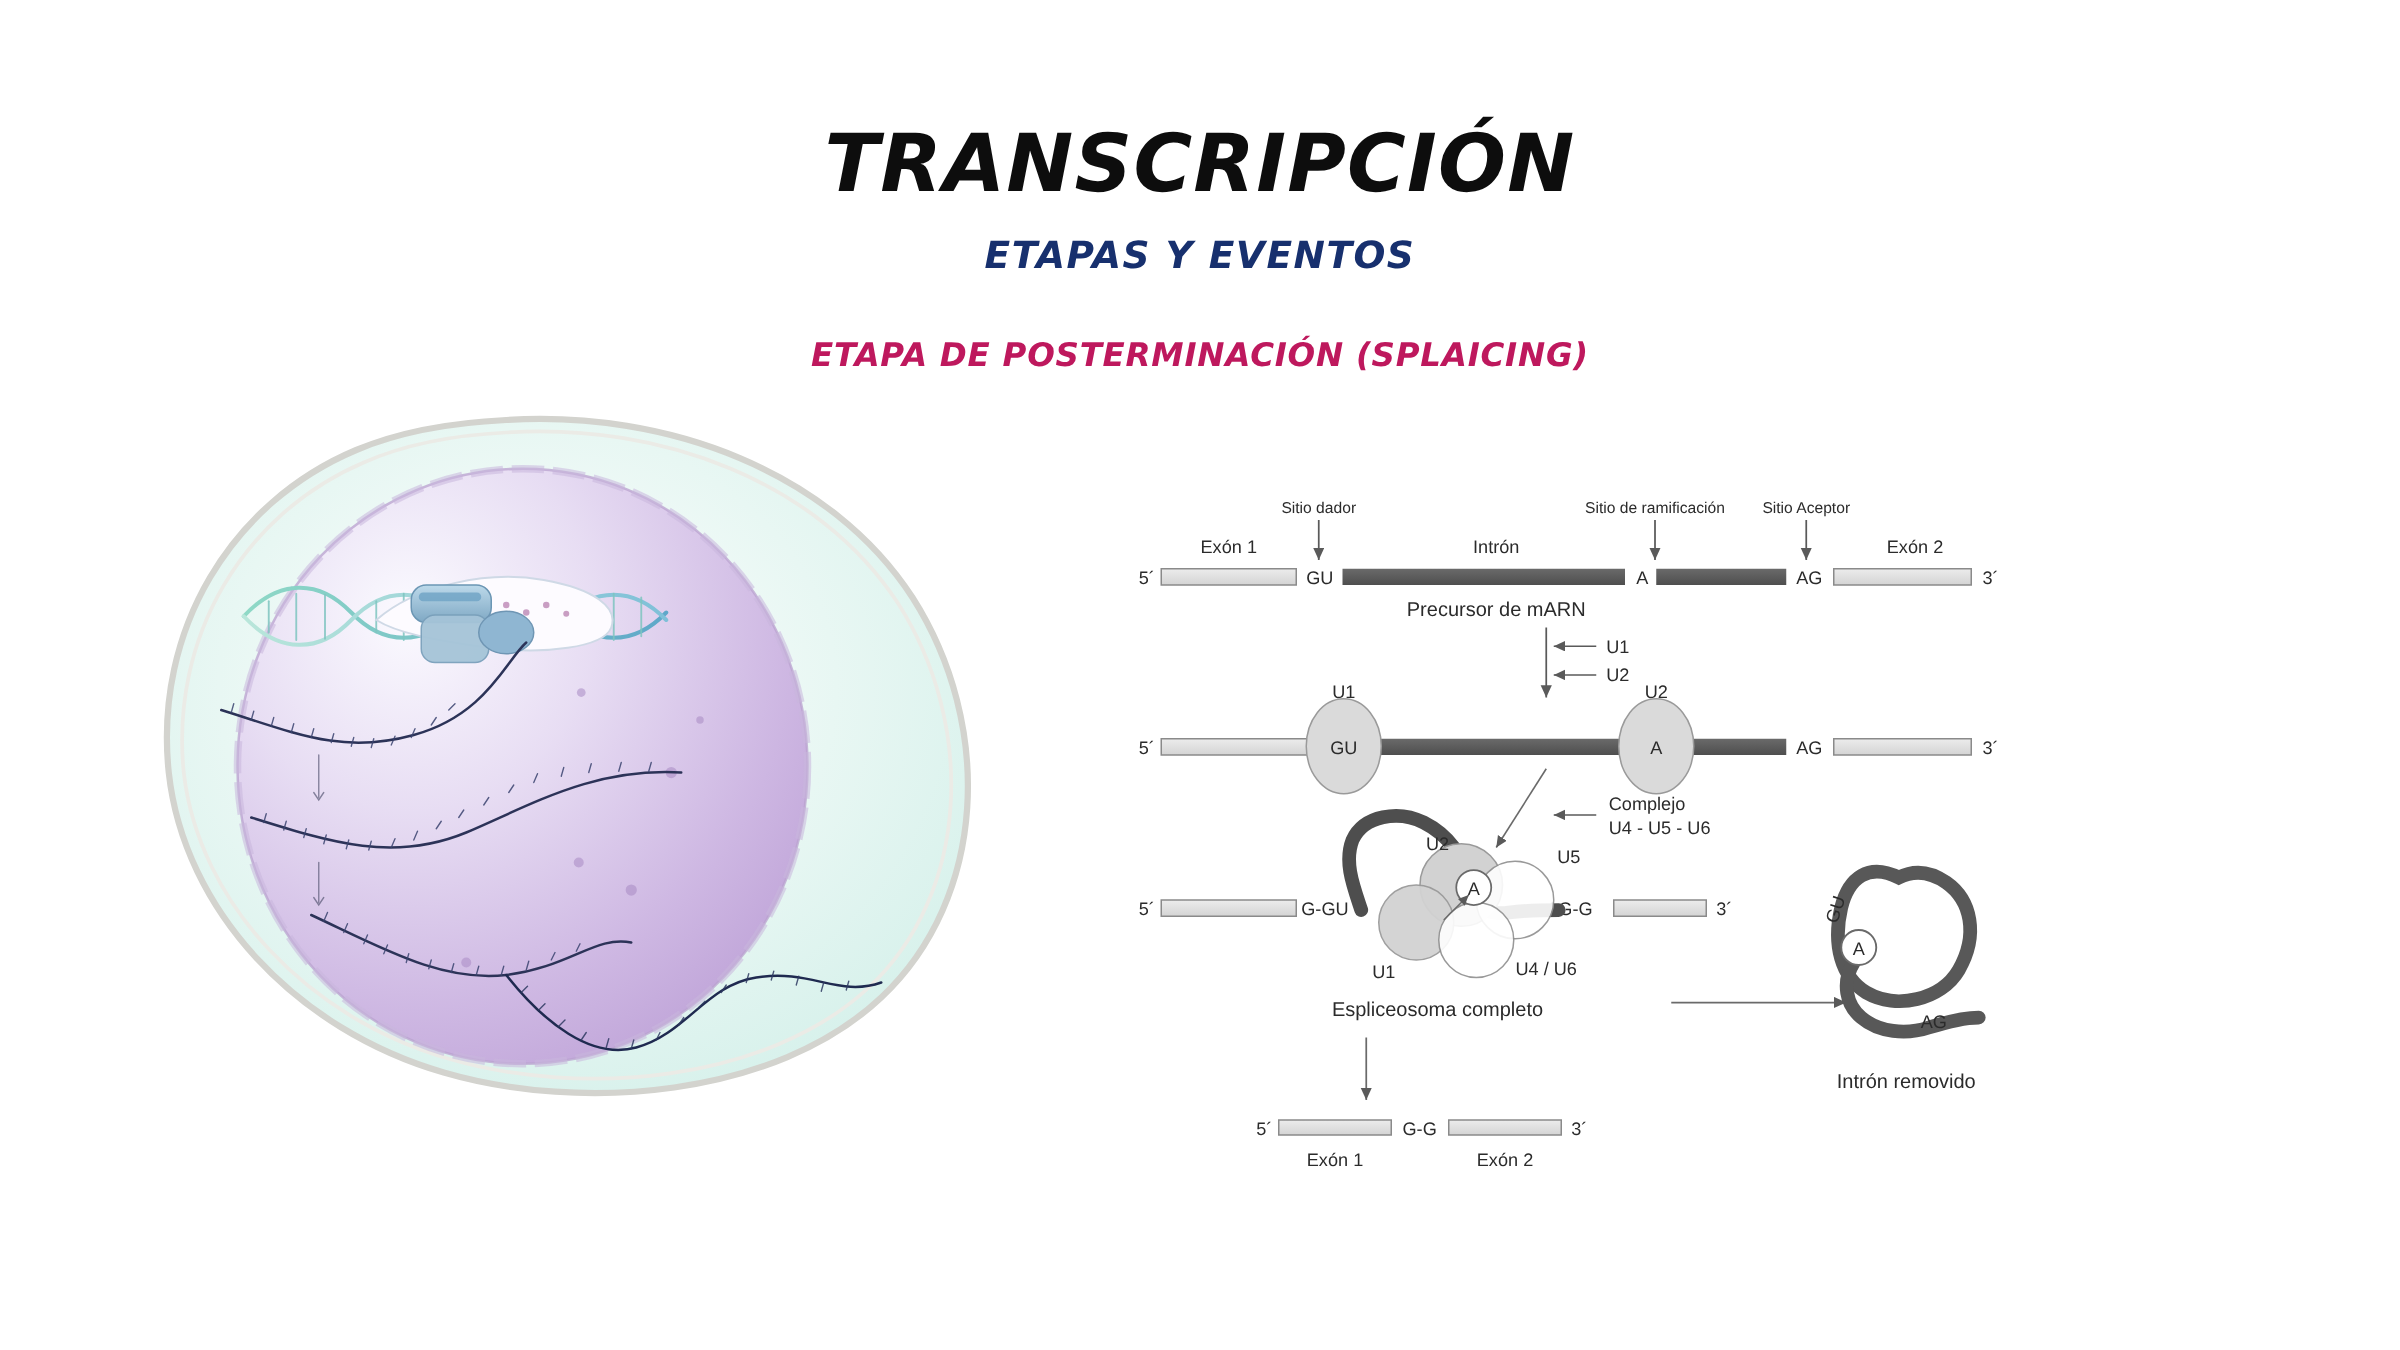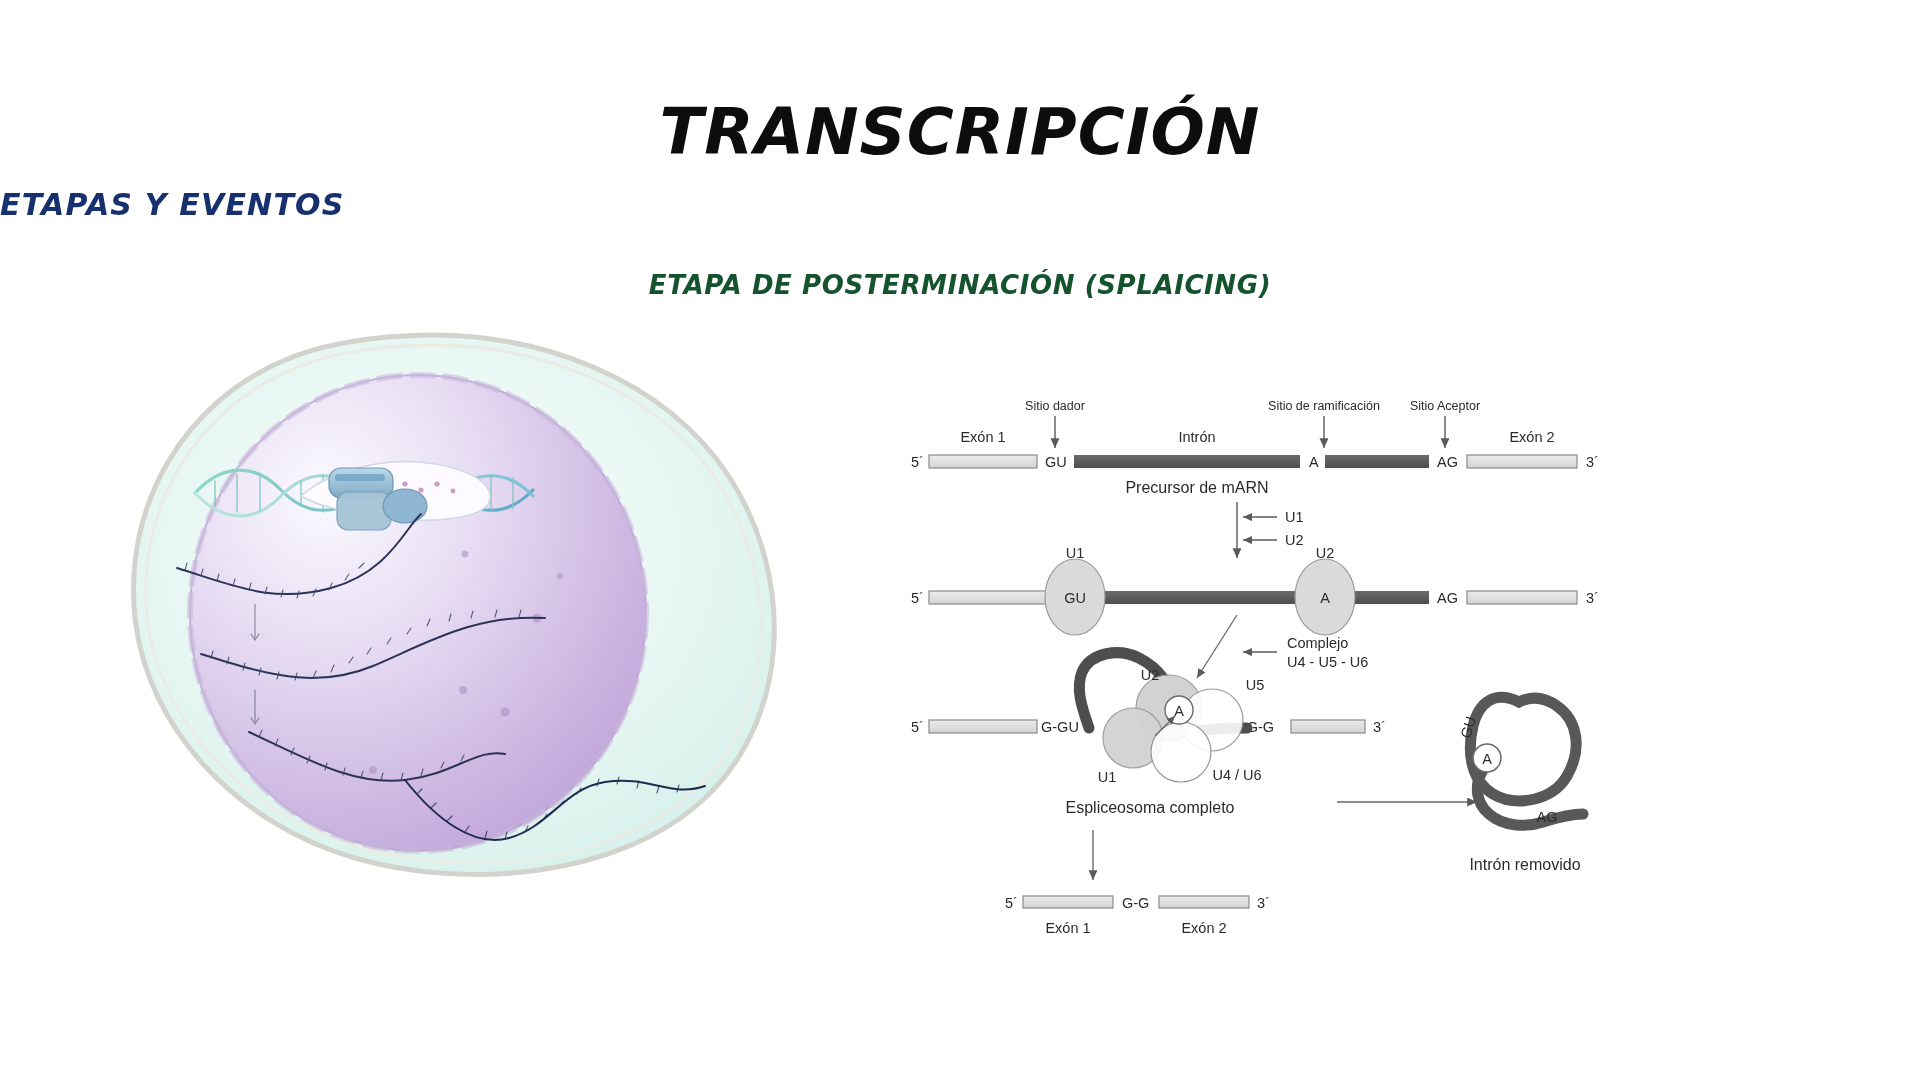--- a/index.html
+++ b/index.html
@@ -27,40 +27,41 @@
     font-style: italic;
     letter-spacing: 1px;
     color: #0d0d0d;
     line-height: 1.0;
     white-space: nowrap;
   }
   #title-sub {
     position: absolute;
     left: 0; right: 0;
     top: 190px;
+    text-align: center;
     font-family: "DejaVu Sans", sans-serif;
     font-size: 30px;
     font-weight: bold;
     font-style: italic;
     letter-spacing: 1.2px;
     color: #17306e;
     line-height: 1.0;
     white-space: nowrap;
   }
   #title-stage {
     position: absolute;
     left: 0; right: 0;
     top: 272px;
     text-align: center;
     font-family: "DejaVu Sans", sans-serif;
     font-size: 26px;
     font-weight: bold;
     font-style: italic;
     letter-spacing: 0.6px;
-    color: #14532d;
+    color: #be185d;
     line-height: 1.0;
     white-space: nowrap;
   }
 
   
   #cell-illustration {
     position: absolute;
     left: 105px;
     top: 318px;
     width: 700px;

